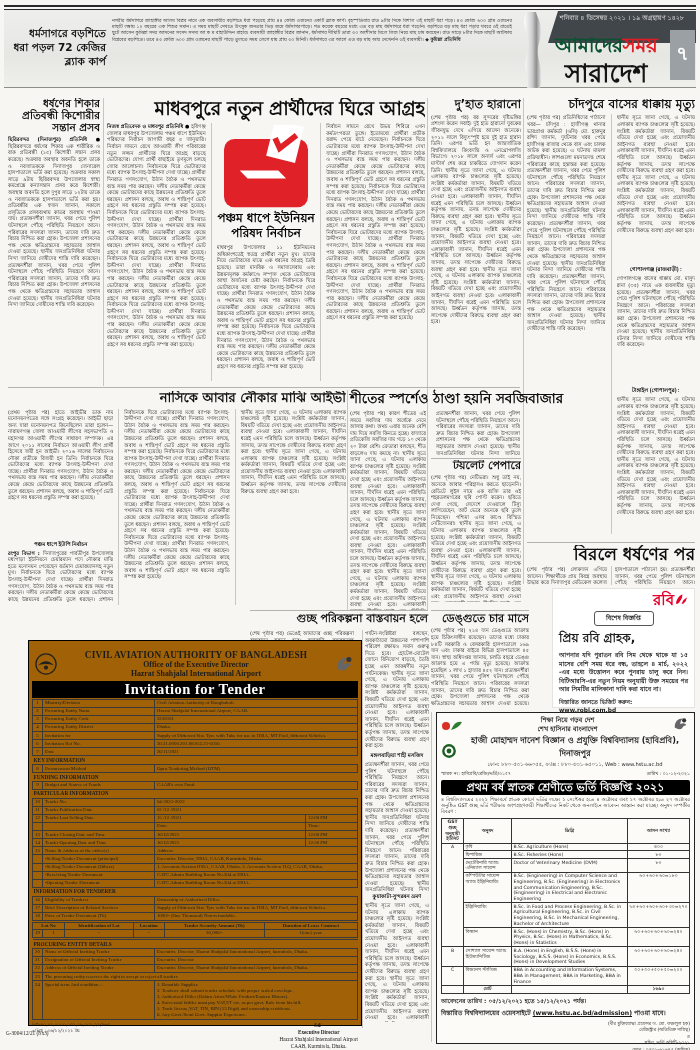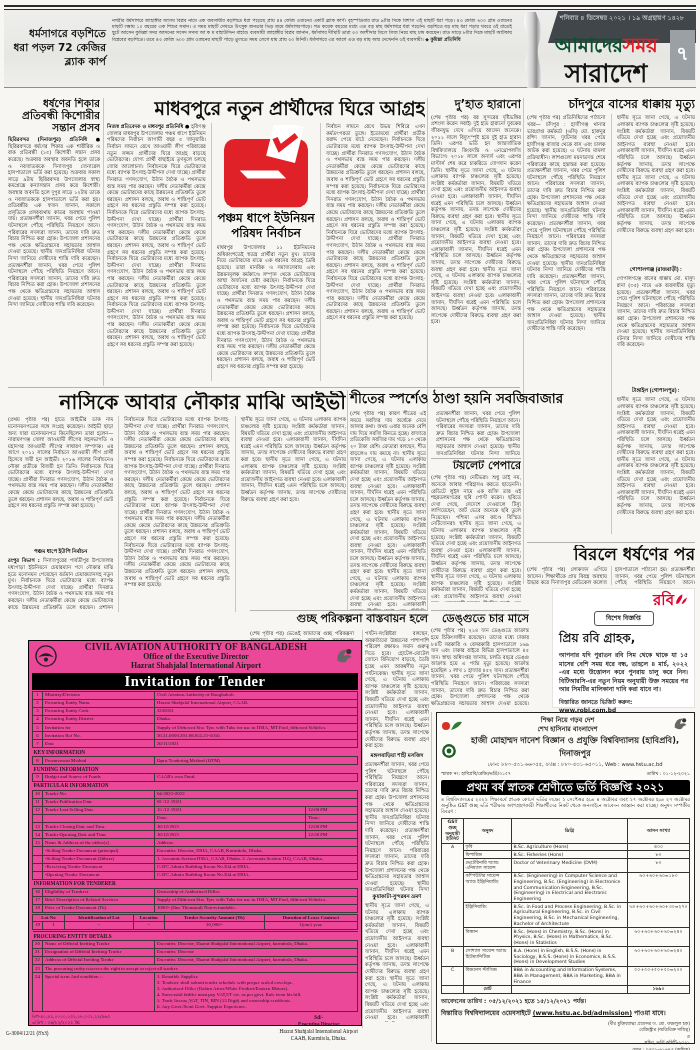--- a/index.html
+++ b/index.html
@@ -32,21 +32,21 @@
 .robi .logo{display:flex;justify-content:flex-end;align-items:flex-start;gap:1px}
 .robi .logotxt{color:#e4002b;font-weight:bold;font-size:15px;line-height:1}
 .robi .pill{display:block;margin:3px auto 3px auto;width:60px;border:1px solid #555;border-radius:3px;
   text-align:center;font-size:6.2px;font-weight:bold;padding:1px 0;color:#222}
 .robi .sal{font-size:12px;font-weight:bold;margin-bottom:2px}
 .robi .bod{font-size:6.1px;font-weight:bold;line-height:1.4;text-align:justify;color:#1b1b1b}
 .robi .visit{font-size:5.8px;font-weight:bold;margin-top:3px}
 .robi .visit a{color:#1b1b1b;text-decoration:none}
 .robi .foot{display:flex;justify-content:space-between;font-size:4.6px;color:#666;margin-top:5px}
 
-.tbox{border:1.5px solid #000;background:#ec4899;padding:0 3px;font-family:"Liberation Serif",serif}
+.tbox{border:1.5px solid #000;background:#a16207;padding:8px 3px;font-family:"Liberation Serif",serif}
 .thead{display:flex;align-items:center;gap:3px;padding:1px 2px}
 .thead .mid{flex:1;text-align:center;line-height:1.15}
 .to1{font-weight:bold;font-size:9.3px;letter-spacing:.2px}
 .to2{font-weight:bold;font-size:7.8px}
 .to3{font-weight:bold;font-size:7.8px}
 .tbar{background:#000;color:#fff;text-align:center;font-weight:bold;font-size:14.5px;line-height:17px;
   letter-spacing:.5px;margin:1px 0}
 table.tt{width:100%;border-collapse:collapse;font-size:4.9px;line-height:1.25}
 table.tt td{border:0.5px solid #3a3a3a;padding:.5px 2px;vertical-align:top}
 table.tt td.n{width:9px;text-align:center}
@@ -173,21 +173,21 @@
         <div class="subhd">টাঙ্গাইল (গোপালপুর) :</div>
         <div class="bt" style="height:120px"> স্থানীয় সূত্রে জানা গেছে, এ ঘটনায় এলাকায় ব্যাপক চাঞ্চল্যের সৃষ্টি হয়েছে। সংশ্লিষ্ট কর্মকর্তারা জানান, বিষয়টি খতিয়ে দেখা হচ্ছে এবং প্রয়োজনীয় আইনগত ব্যবস্থা নেওয়া হবে। এলাকাবাসী জানান, দীর্ঘদিন ধরেই এমন পরিস্থিতি চলে আসছে। ঊর্ধ্বতন কর্তৃপক্ষ জানায়, তদন্ত সাপেক্ষে দোষীদের বিরুদ্ধে ব্যবস্থা গ্রহণ করা হবে। স্থানীয় সূত্রে জানা গেছে, এ ঘটনায় এলাকায় ব্যাপক চাঞ্চল্যের সৃষ্টি হয়েছে। সংশ্লিষ্ট কর্মকর্তারা জানান, বিষয়টি খতিয়ে দেখা হচ্ছে এবং প্রয়োজনীয় আইনগত ব্যবস্থা নেওয়া হবে। এলাকাবাসী জানান, দীর্ঘদিন ধরেই এমন পরিস্থিতি চলে আসছে। ঊর্ধ্বতন কর্তৃপক্ষ জানায়, তদন্ত সাপেক্ষে দোষীদের বিরুদ্ধে ব্যবস্থা গ্রহণ করা হবে। </div>
       </div>
     </div>
   </div>
 
   <div class="hr" style="left:8px;top:387px;width:512px"></div>
   <div class="vr" style="left:347px;top:390px;height:220px"></div>
 
   <div class="abs" style="left:8px;top:391px;width:338px;height:221px;overflow:hidden">
-    <div class="ttl nowrap" style="font-size:20px">নাসিকে আবার নৌকার মাঝি আইভী</div>
+    <div class="ttl nowrap" style="font-size:13px">নাসিকে আবার নৌকার মাঝি আইভী</div>
     <div class="cols" style="margin-top:3px;height:196px">
       <div>
         <div class="bt" style="height:130px">(প্রথম পৃষ্ঠার পর) হাতে আইভীর ডাক নাম মনোনয়নপত্রের সঙ্গে সংগ্রহ করেছেন। আইভী ছাড়া অন্য যারা মনোনয়নপত্র কিনেছিলেন তারা হলেন— নারায়ণগঞ্জ জেলা আওয়ামী লীগের সহসভাপতি ও মহানগর আওয়ামী লীগের সাধারণ সম্পাদক। এর আগে ২০১১ সালের নির্বাচনে আওয়ামী লীগ প্রার্থী হিসেবে জয়ী হন আইভী। ২০১৬ সালের নির্বাচনেও নৌকা প্রতীকে বিজয়ী হন তিনি।  নির্বাচনকে ঘিরে ভোটারদের মধ্যে ব্যাপক উৎসাহ-উদ্দীপনা দেখা যাচ্ছে। প্রার্থীরা দিনরাত গণসংযোগ, উঠান বৈঠক ও পথসভায় ব্যস্ত সময় পার করছেন। দলীয় নেতাকর্মীরা কেন্দ্রে কেন্দ্রে ভোটারদের কাছে উন্নয়নের প্রতিশ্রুতি তুলে ধরছেন। প্রশাসন বলছে, অবাধ ও শান্তিপূর্ণ ভোট গ্রহণে সব ধরনের প্রস্তুতি সম্পন্ন করা হয়েছে। </div>
         <div class="subhd">পঞ্চম ধাপে ইউপি নির্বাচন</div>
         <div class="bt" style="height:52px"><b class="subin">রংপুর বিভাগ : </b><span>দিনাজপুরের পার্বতীপুর উপজেলার মধ্যপাড়া ইউনিয়নে চেয়ারম্যান পদে নৌকার মাঝি হতে মনোনয়ন পেয়েছেন বর্তমান চেয়ারম্যানসহ নতুন মুখ।  নির্বাচনকে ঘিরে ভোটারদের মধ্যে ব্যাপক উৎসাহ-উদ্দীপনা দেখা যাচ্ছে। প্রার্থীরা দিনরাত গণসংযোগ, উঠান বৈঠক ও পথসভায় ব্যস্ত সময় পার করছেন। দলীয় নেতাকর্মীরা কেন্দ্রে কেন্দ্রে ভোটারদের কাছে উন্নয়নের প্রতিশ্রুতি তুলে ধরছেন। প্রশাসন বলছে, অবাধ ও শান্তিপূর্ণ ভোট গ্রহণে সব ধরনের প্রস্তুতি সম্পন্ন করা হয়েছে। </span></div>
       </div>
       <div class="bt"> নির্বাচনকে ঘিরে ভোটারদের মধ্যে ব্যাপক উৎসাহ-উদ্দীপনা দেখা যাচ্ছে। প্রার্থীরা দিনরাত গণসংযোগ, উঠান বৈঠক ও পথসভায় ব্যস্ত সময় পার করছেন। দলীয় নেতাকর্মীরা কেন্দ্রে কেন্দ্রে ভোটারদের কাছে উন্নয়নের প্রতিশ্রুতি তুলে ধরছেন। প্রশাসন বলছে, অবাধ ও শান্তিপূর্ণ ভোট গ্রহণে সব ধরনের প্রস্তুতি সম্পন্ন করা হয়েছে। নির্বাচনকে ঘিরে ভোটারদের মধ্যে ব্যাপক উৎসাহ-উদ্দীপনা দেখা যাচ্ছে। প্রার্থীরা দিনরাত গণসংযোগ, উঠান বৈঠক ও পথসভায় ব্যস্ত সময় পার করছেন। দলীয় নেতাকর্মীরা কেন্দ্রে কেন্দ্রে ভোটারদের কাছে উন্নয়নের প্রতিশ্রুতি তুলে ধরছেন। প্রশাসন বলছে, অবাধ ও শান্তিপূর্ণ ভোট গ্রহণে সব ধরনের প্রস্তুতি সম্পন্ন করা হয়েছে। নির্বাচনকে ঘিরে ভোটারদের মধ্যে ব্যাপক উৎসাহ-উদ্দীপনা দেখা যাচ্ছে। প্রার্থীরা দিনরাত গণসংযোগ, উঠান বৈঠক ও পথসভায় ব্যস্ত সময় পার করছেন। দলীয় নেতাকর্মীরা কেন্দ্রে কেন্দ্রে ভোটারদের কাছে উন্নয়নের প্রতিশ্রুতি তুলে ধরছেন। প্রশাসন বলছে, অবাধ ও শান্তিপূর্ণ ভোট গ্রহণে সব ধরনের প্রস্তুতি সম্পন্ন করা হয়েছে। নির্বাচনকে ঘিরে ভোটারদের মধ্যে ব্যাপক উৎসাহ-উদ্দীপনা দেখা যাচ্ছে। প্রার্থীরা দিনরাত গণসংযোগ, উঠান বৈঠক ও পথসভায় ব্যস্ত সময় পার করছেন। দলীয় নেতাকর্মীরা কেন্দ্রে কেন্দ্রে ভোটারদের কাছে উন্নয়নের প্রতিশ্রুতি তুলে ধরছেন। প্রশাসন বলছে, অবাধ ও শান্তিপূর্ণ ভোট গ্রহণে সব ধরনের প্রস্তুতি সম্পন্ন করা হয়েছে। </div>
       <div class="bt"> স্থানীয় সূত্রে জানা গেছে, এ ঘটনায় এলাকায় ব্যাপক চাঞ্চল্যের সৃষ্টি হয়েছে। সংশ্লিষ্ট কর্মকর্তারা জানান, বিষয়টি খতিয়ে দেখা হচ্ছে এবং প্রয়োজনীয় আইনগত ব্যবস্থা নেওয়া হবে। এলাকাবাসী জানান, দীর্ঘদিন ধরেই এমন পরিস্থিতি চলে আসছে। ঊর্ধ্বতন কর্তৃপক্ষ জানায়, তদন্ত সাপেক্ষে দোষীদের বিরুদ্ধে ব্যবস্থা গ্রহণ করা হবে। স্থানীয় সূত্রে জানা গেছে, এ ঘটনায় এলাকায় ব্যাপক চাঞ্চল্যের সৃষ্টি হয়েছে। সংশ্লিষ্ট কর্মকর্তারা জানান, বিষয়টি খতিয়ে দেখা হচ্ছে এবং প্রয়োজনীয় আইনগত ব্যবস্থা নেওয়া হবে। এলাকাবাসী জানান, দীর্ঘদিন ধরেই এমন পরিস্থিতি চলে আসছে। ঊর্ধ্বতন কর্তৃপক্ষ জানায়, তদন্ত সাপেক্ষে দোষীদের বিরুদ্ধে ব্যবস্থা গ্রহণ করা হবে। </div>
     </div>
   </div>

